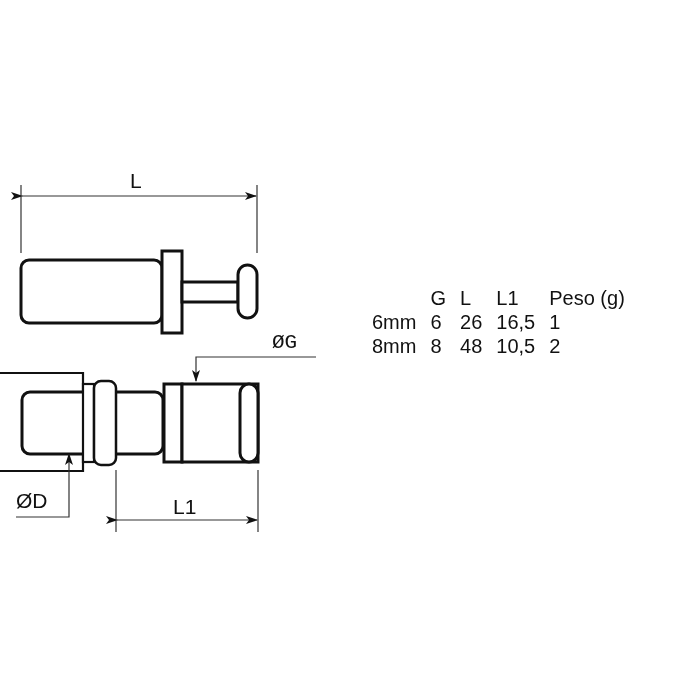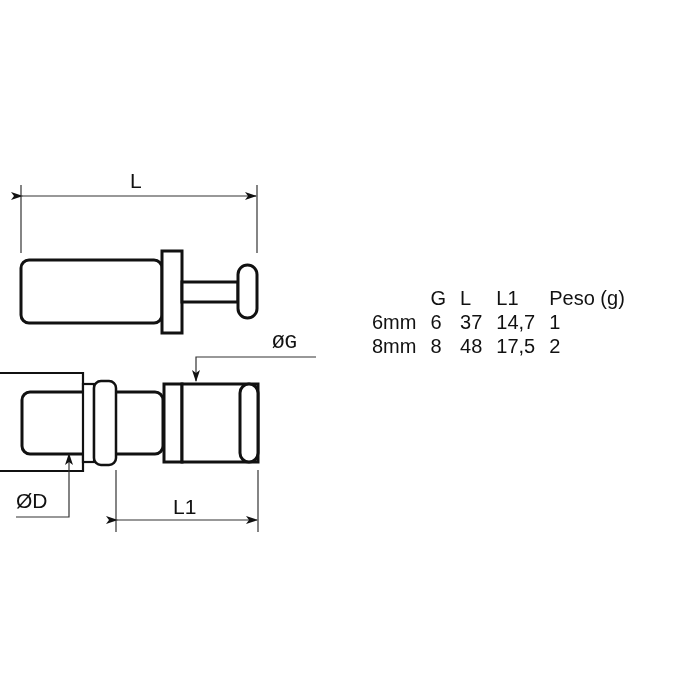--- a/index.html
+++ b/index.html
@@ -71,25 +71,25 @@
       <tr>
     <th></th>
     <th>G</th>
     <th>L</th>
     <th>L1</th>
     <th>Peso (g)</th>
   </tr>
   <tr>
     <td>6mm</td>
     <td>6</td>
-    <td>37</td>
-    <td>14,7</td>
+    <td>26</td>
+    <td>16,5</td>
     <td>1</td>
   </tr>
   <tr>
     <td>8mm</td>
     <td>8</td>
     <td>48</td>
-    <td>17,5</td>
+    <td>10,5</td>
     <td>2</td>
   </tr>
 </tbody>
   </table>
 
 </body></html>

